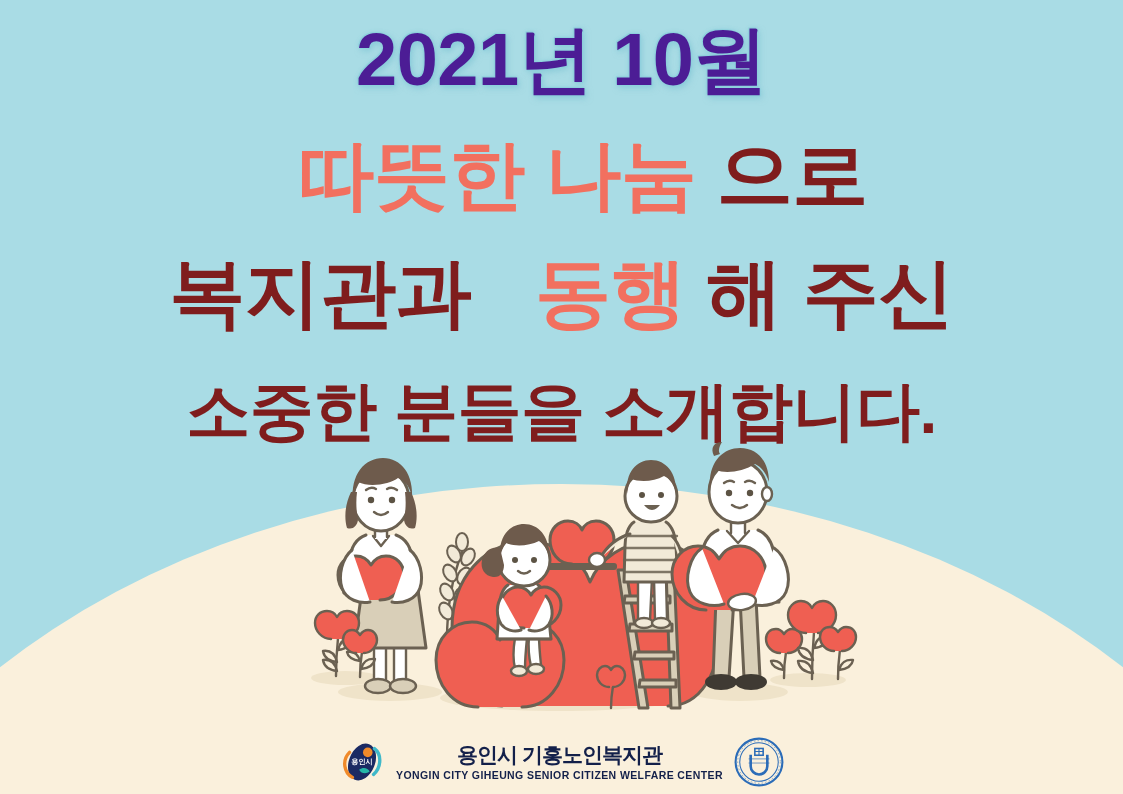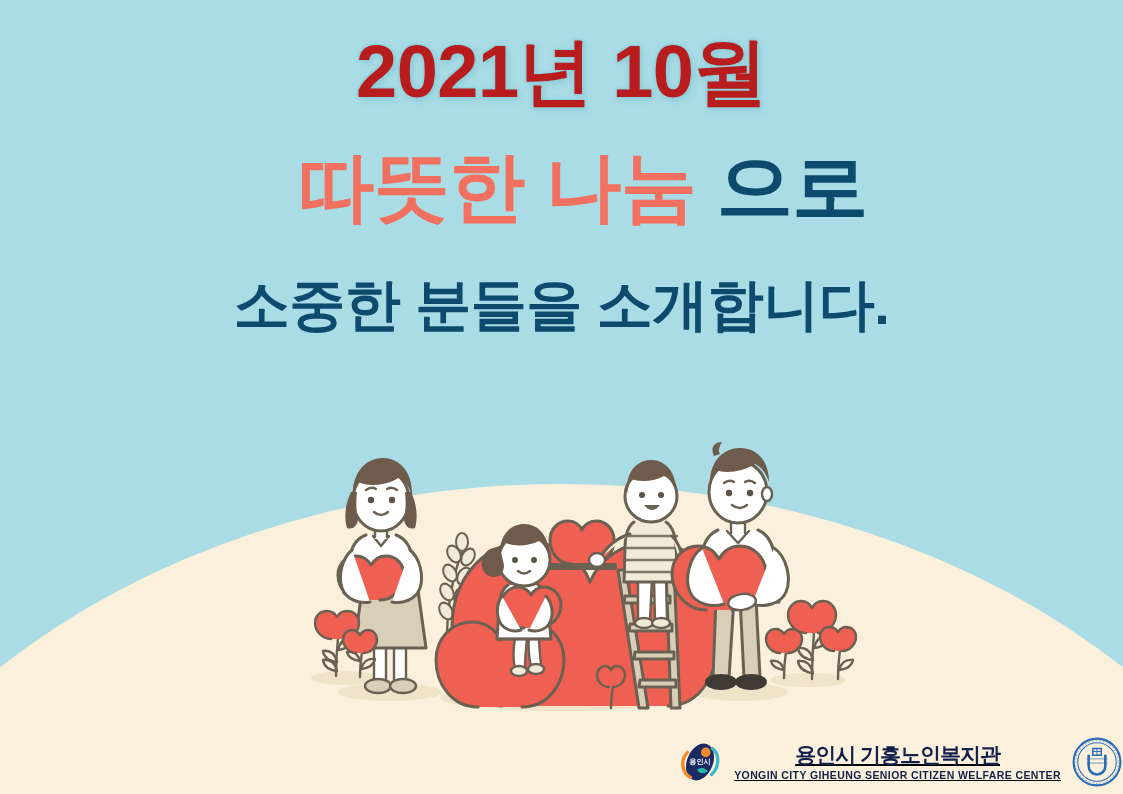--- a/index.html
+++ b/index.html
@@ -23,41 +23,41 @@
   
   .headline{
     position:absolute;left:0;top:0;width:1123px;
     text-align:center;
     font-weight:bold;
     letter-spacing:-0.5px;
     user-select:none;
   }
   .line{display:block;white-space:nowrap;}
   .l1{
-    font-size:74px;line-height:112px;color:#b91c1c;
-    padding-top:16px;
+    font-size:74px;line-height:112px;color:#4c1d95;
+    padding-top:4px;
     text-shadow:
       0 0 2px #8fd0dd, 0 0 5px #8fd0dd,
       1px 1px 0 #8fd0dd, -1px -1px 0 #8fd0dd,
       2px 3px 6px rgba(120,190,205,.55);
   }
   .l2{font-size:76px;line-height:118px;}
   .l3{font-size:76px;line-height:118px;}
-  .l4{font-size:56px;line-height:118px;}
+  .l4{font-size:64px;line-height:118px;}
   .coral{color:#f2705f;margin-left:43px;}
-  .brown{color:#0c4a6e;}
+  .brown{color:#7f1d1d;}
 
   
   .scene{position:absolute;left:0;top:430px;width:1123px;height:300px;}
   .scene svg{display:block;}
 
   
   .footer{
     position:absolute;left:0;bottom:6px;width:1123px;
-    display:flex;align-items:center;justify-content:flex-end;gap:10px;text-decoration:underline;
+    display:flex;align-items:center;justify-content:center;gap:10px;
   }
   .emblem-city{width:48px;height:48px;flex:0 0 auto;}
   .emblem-seal{width:52px;height:52px;flex:0 0 auto;}
   .logo-text{display:flex;flex-direction:column;align-items:center;line-height:1;}
   .logo-ko{
     font-size:21px;font-weight:bold;color:#13204a;letter-spacing:-1px;
     white-space:nowrap;
   }
   .logo-en{
     margin-top:5px;font-size:10.5px;font-weight:bold;color:#13204a;
@@ -67,20 +67,21 @@
 </head>
 <body>
 
 <div class="poster">
 
   <div class="ground"></div>
 
   <div class="headline">
     <span class="line l1">2021년 10월</span>
     <span class="line l2"><span class="coral">따뜻한 나눔</span><span class="brown"> 으로</span></span>
+    <span class="line l3"><span class="brown">복지관과 </span><span class="coral">동행</span><span class="brown"> 해 주신</span></span>
     <span class="line l4 brown">소중한 분들을 소개합니다.</span>
   </div>
 
   <div class="scene">
     <svg width="1123" height="300" viewBox="0 0 1123 300" xmlns="http://www.w3.org/2000/svg">
       <defs>
         <style>
           .o{fill:none;stroke:#6b6152;stroke-width:3;stroke-linecap:round;stroke-linejoin:round;}
           .o2{fill:none;stroke:#6b6152;stroke-width:2.4;stroke-linecap:round;stroke-linejoin:round;}
           .red{fill:#ef5f52;}

